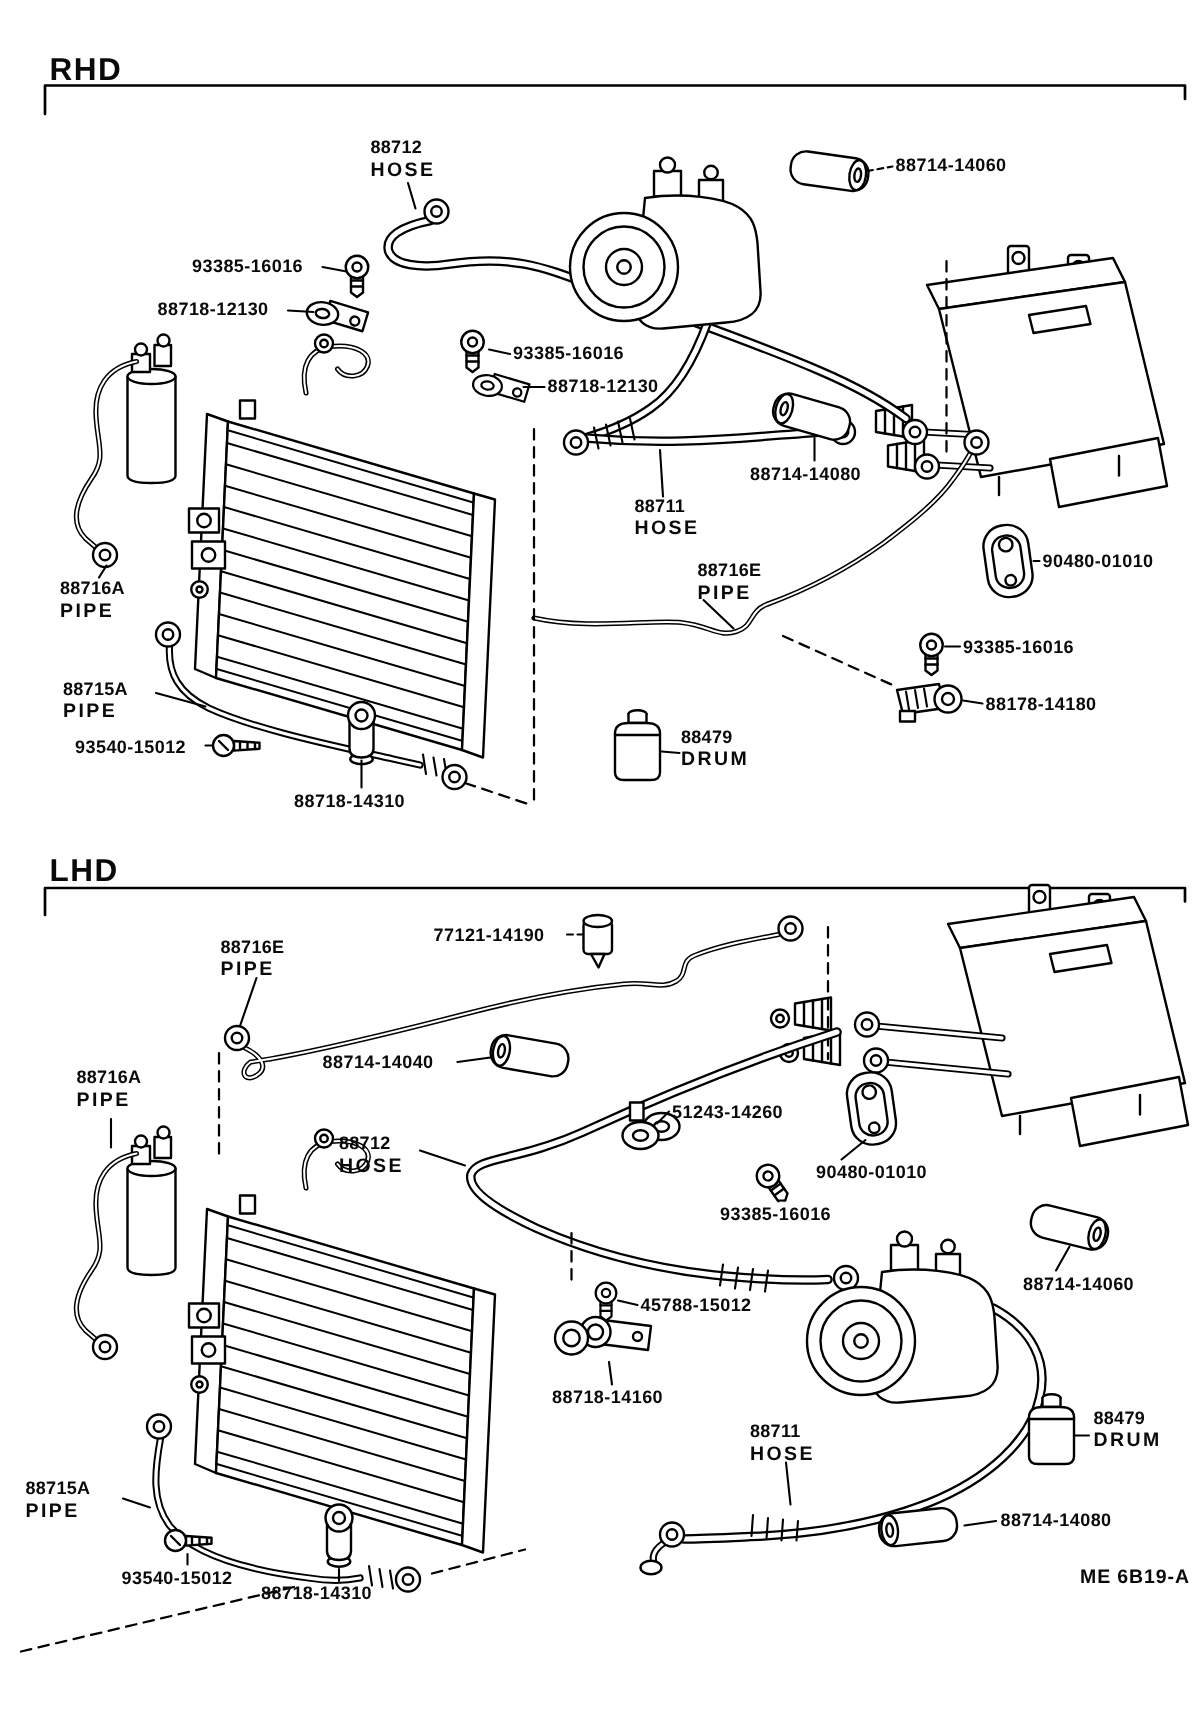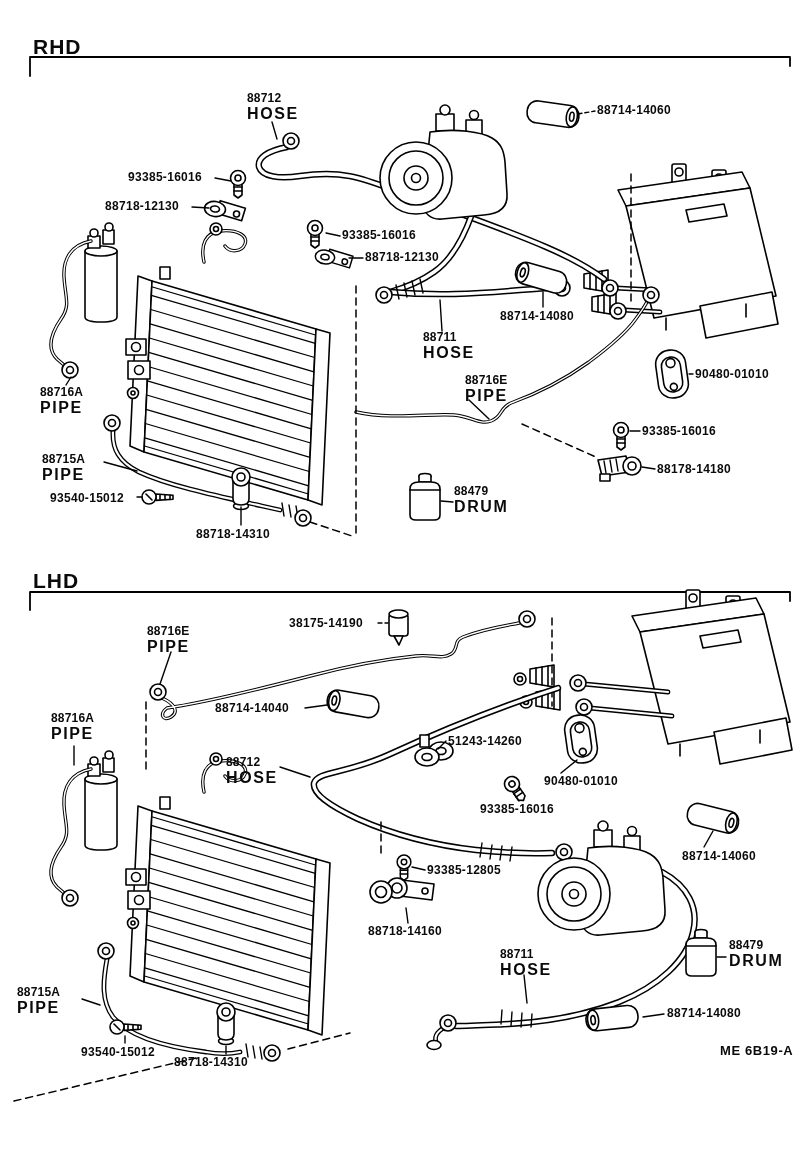--- a/index.html
+++ b/index.html
@@ -2,21 +2,21 @@
 <html><head>
 <meta charset="utf-8">
 <style>
   html,body{margin:0;padding:0;background:#fff}
   #page{position:relative;width:800px;height:1156px;background:#fff;overflow:hidden;
         font-family:"Liberation Sans",sans-serif;color:#0a0a0a}
   #art{position:absolute;left:0;top:0}
   .lbl{position:absolute;line-height:1;white-space:nowrap;font-weight:700;color:#0a0a0a}
   .lbl .pn{display:block;font-size:12px;letter-spacing:.3px}
   .lbl.big .pn{font-size:12px;letter-spacing:.2px}
-  .lbl .sub{display:block;font-size:16px;letter-spacing:1.6px;margin-top:2px}
+  .lbl .sub{display:block;font-size:13px;letter-spacing:1.6px;margin-top:2px}
   .hdr{position:absolute;font-weight:700;font-size:21px;letter-spacing:1px;line-height:1}
   .footer{position:absolute;font-weight:700;font-size:13px;letter-spacing:.6px;line-height:1}
   
   .to{fill:none;stroke:#000;stroke-width:4.8}
   .ti{fill:none;stroke:#fff;stroke-width:2.2}
   .ho{fill:none;stroke:#000;stroke-width:6.4}
   .hi{fill:none;stroke:#fff;stroke-width:3.4}
   .po{fill:none;stroke:#000;stroke-width:3.4}
   .pi{fill:none;stroke:#fff;stroke-width:1.4}
   .ld{fill:none;stroke:#000;stroke-width:1.4}
@@ -469,21 +469,21 @@
   <div class="lbl big" style="left:454px;top:485px">
       <span class="pn">88479</span>
       <span class="sub">DRUM</span>
     </div>
 
   <div class="lbl big" style="left:147px;top:625px">
       <span class="pn">88716E</span>
       <span class="sub">PIPE</span>
     </div>
   <div class="lbl" style="left:289px;top:617px">
-      <span class="pn">38175-14190</span>
+      <span class="pn">77121-14190</span>
     </div>
   <div class="lbl" style="left:215px;top:702px">
       <span class="pn">88714-14040</span>
     </div>
   <div class="lbl big" style="left:51px;top:712px">
       <span class="pn">88716A</span>
       <span class="sub">PIPE</span>
     </div>
   <div class="lbl big" style="left:226px;top:756px">
       <span class="pn">88712</span>
@@ -495,21 +495,21 @@
   <div class="lbl" style="left:544px;top:775px">
       <span class="pn">90480-01010</span>
     </div>
   <div class="lbl" style="left:480px;top:803px">
       <span class="pn">93385-16016</span>
     </div>
   <div class="lbl" style="left:682px;top:850px">
       <span class="pn">88714-14060</span>
     </div>
   <div class="lbl" style="left:427px;top:864px">
-      <span class="pn">93385-12805</span>
+      <span class="pn">45788-15012</span>
     </div>
   <div class="lbl" style="left:368px;top:925px">
       <span class="pn">88718-14160</span>
     </div>
   <div class="lbl big" style="left:500px;top:948px">
       <span class="pn">88711</span>
       <span class="sub">HOSE</span>
     </div>
   <div class="lbl big" style="left:729px;top:939px">
       <span class="pn">88479</span>

